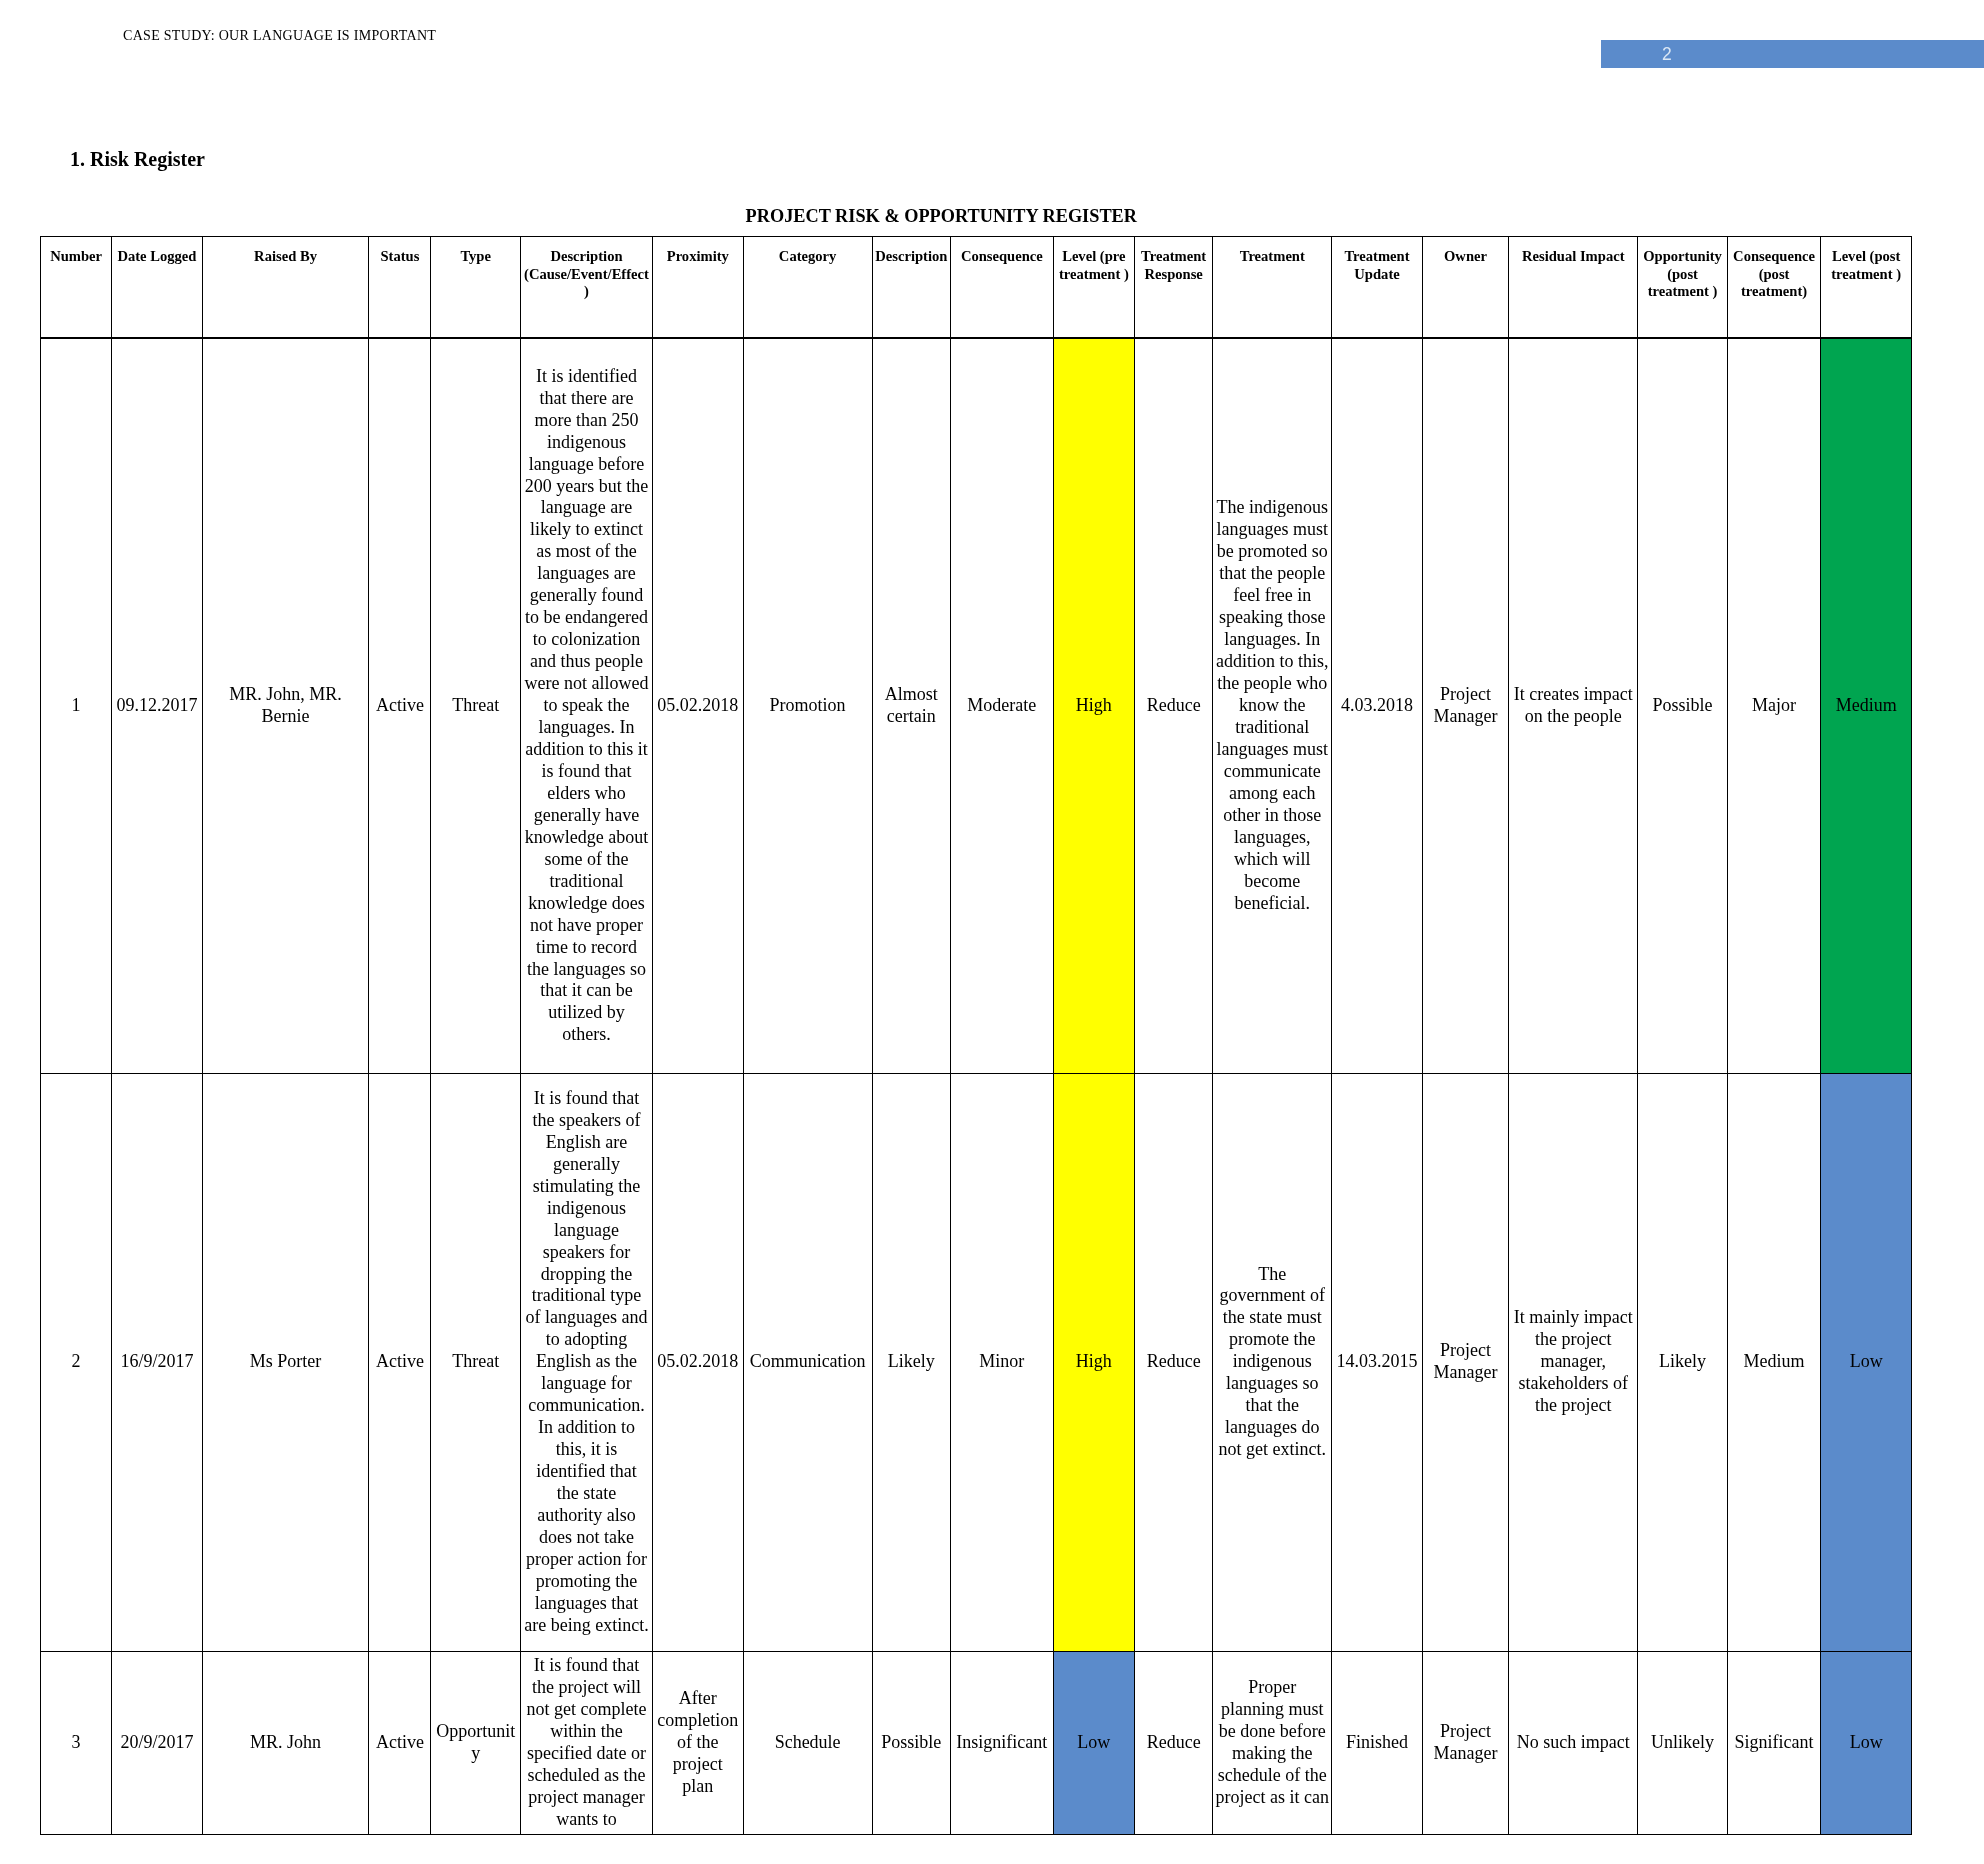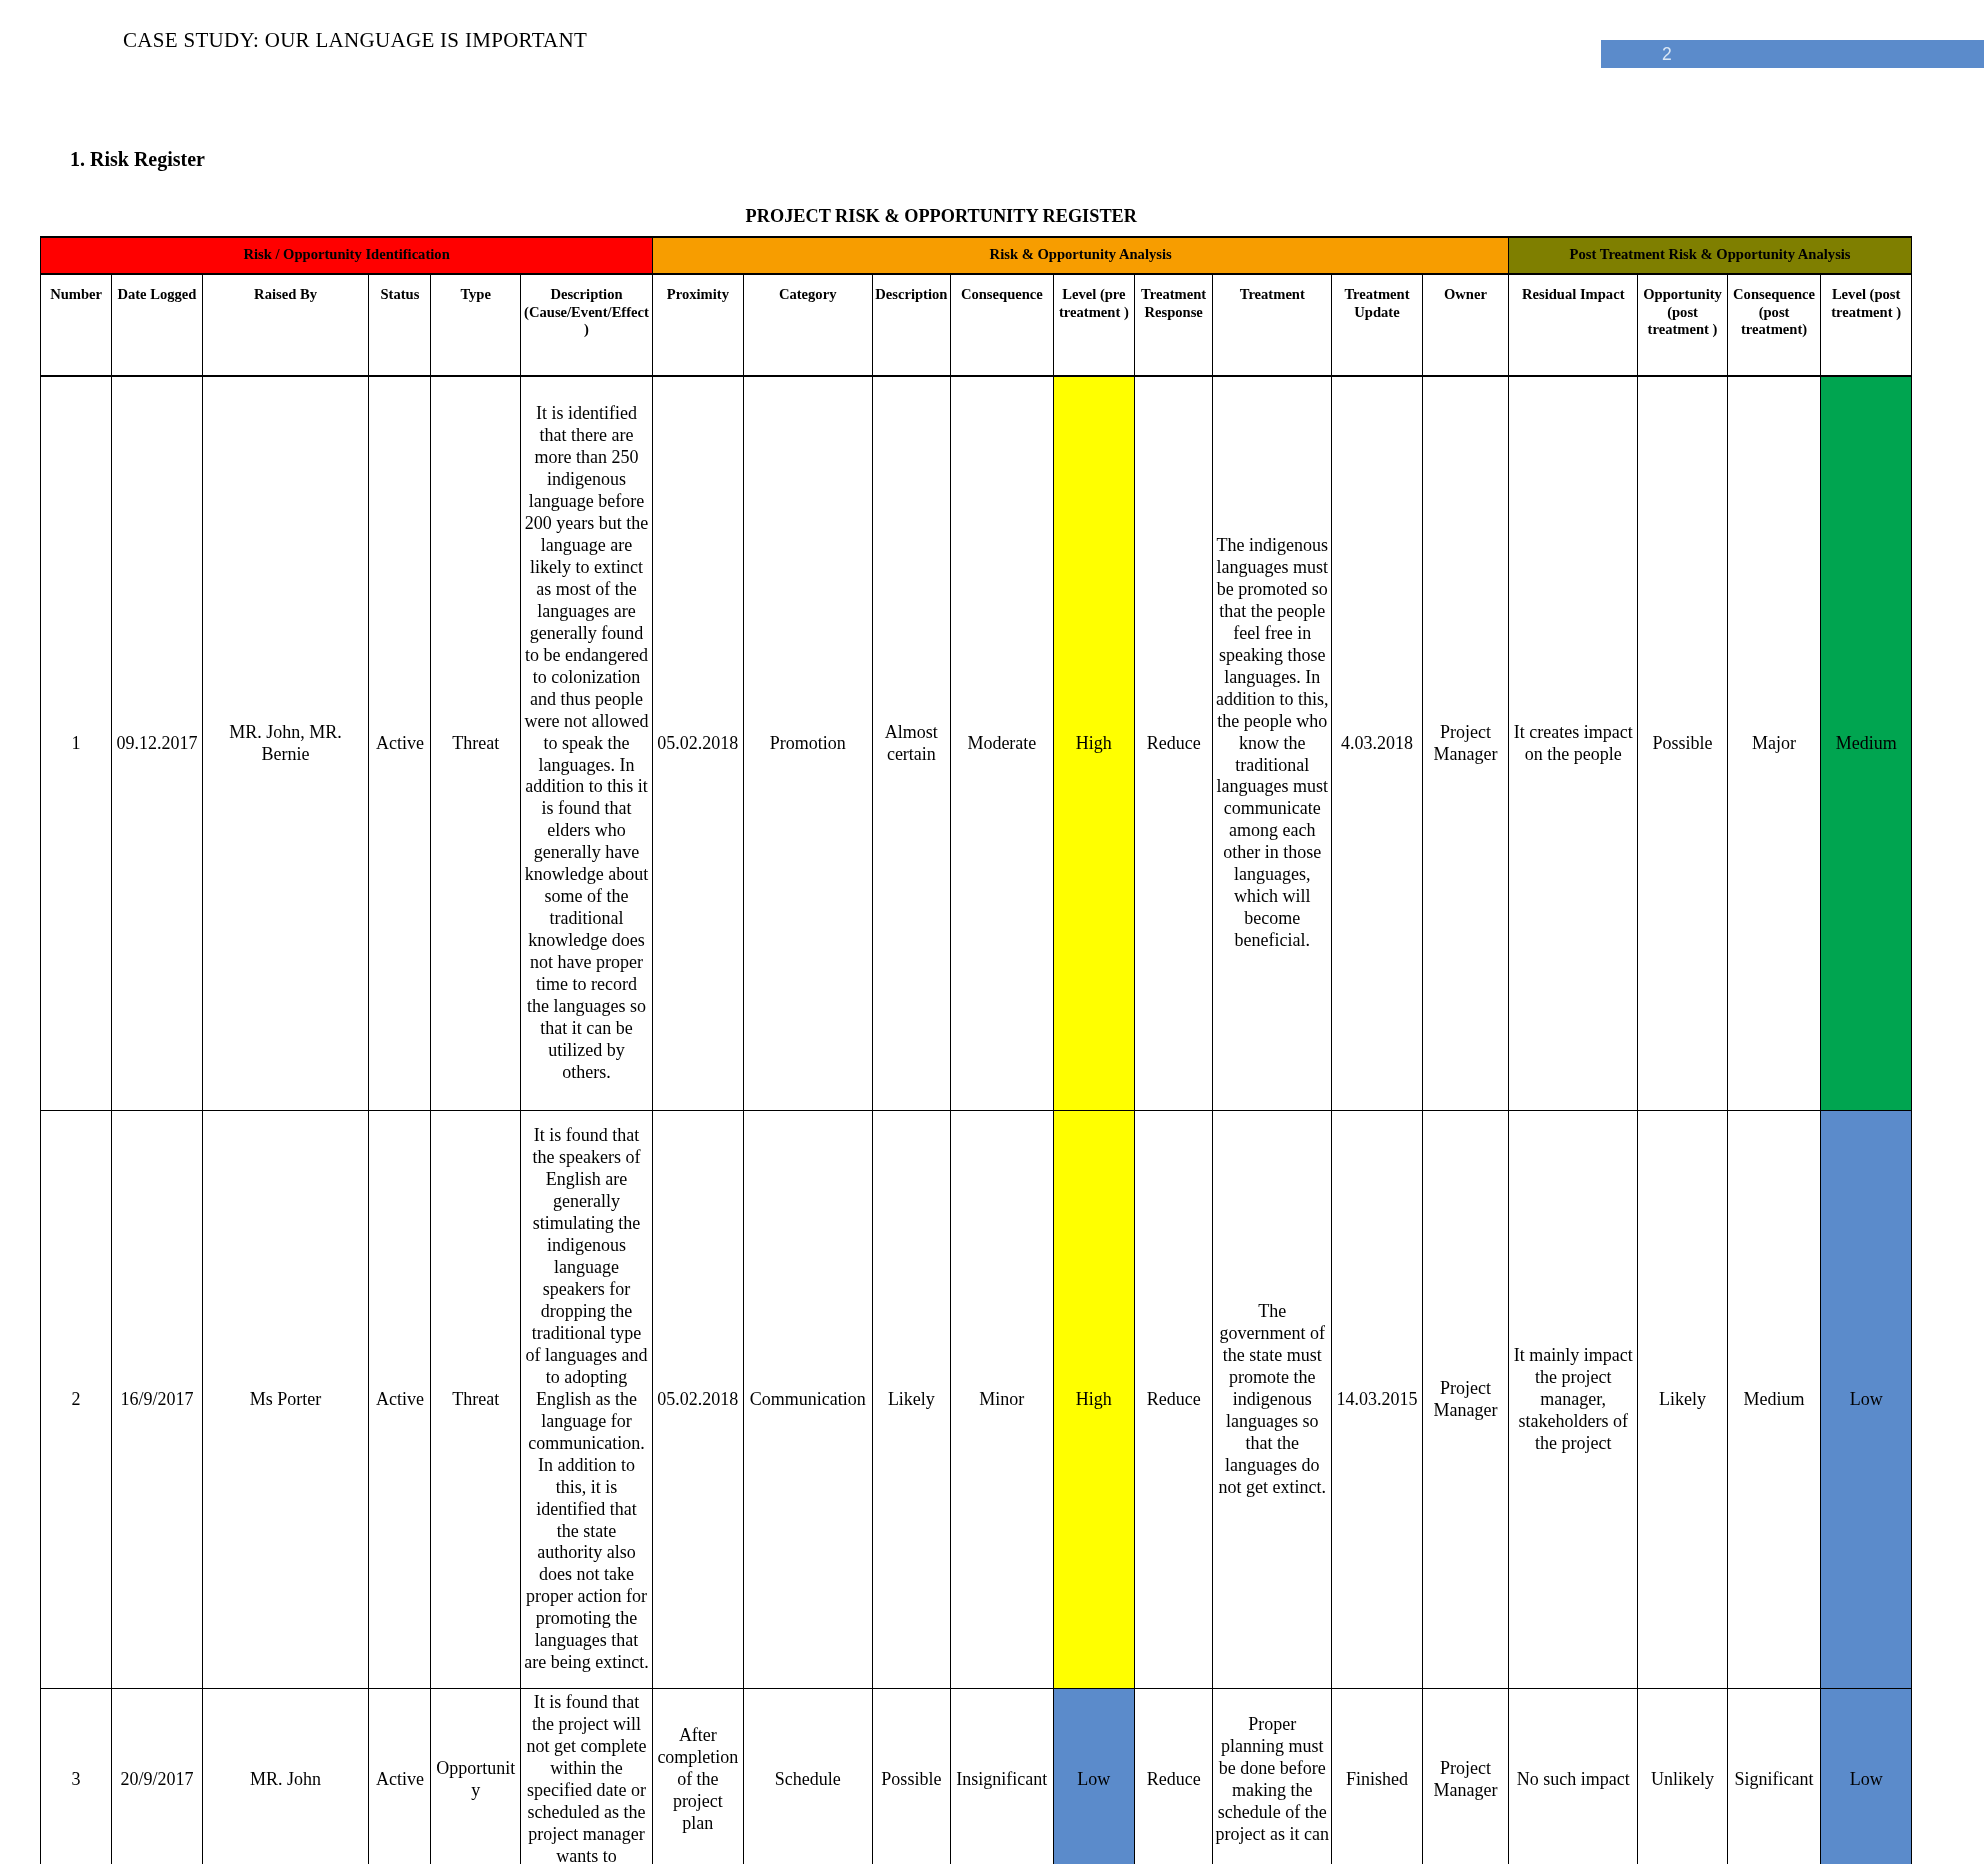--- a/index.html
+++ b/index.html
@@ -18,21 +18,21 @@
 
   
   .page-header {
     position: relative;
     height: 88px;
   }
   .running-head {
     position: absolute;
     left: 123px;
     top: 28px;
-    font-size: 21px;
+    font-size: 14px;
     letter-spacing: 0.3px;
     white-space: nowrap;
   }
   .page-number-bar {
     position: absolute;
     right: 0px;
     top: 40px;
     width: 384px;
     height: 28px;
     background: #5b8bcb;
@@ -191,25 +191,20 @@
     <col class="c-treat">
         <col class="c-tupd">
         <col class="c-owner">
         <col class="c-resid">
     <col class="c-likep">
         <col class="c-consp">
         <col class="c-levelp">
   </colgroup>
   <tbody>
 
-    <tr class="banner">
-      <td class="band-red" colspan="6">Risk / Opportunity Identification</td>
-      <td class="band-orange" colspan="9">Risk &amp; Opportunity Analysis</td>
-      <td class="band-olive" colspan="4">Post Treatment Risk &amp; Opportunity Analysis</td>
-    </tr>
 
     <tr class="colhead">
       <td>Number</td>
       <td>Date Logged</td>
       <td>Raised By</td>
       <td>Status</td>
       <td>Type</td>
       <td>Description (Cause/Event/Effect)</td>
       <td>Proximity</td>
       <td>Category</td>

